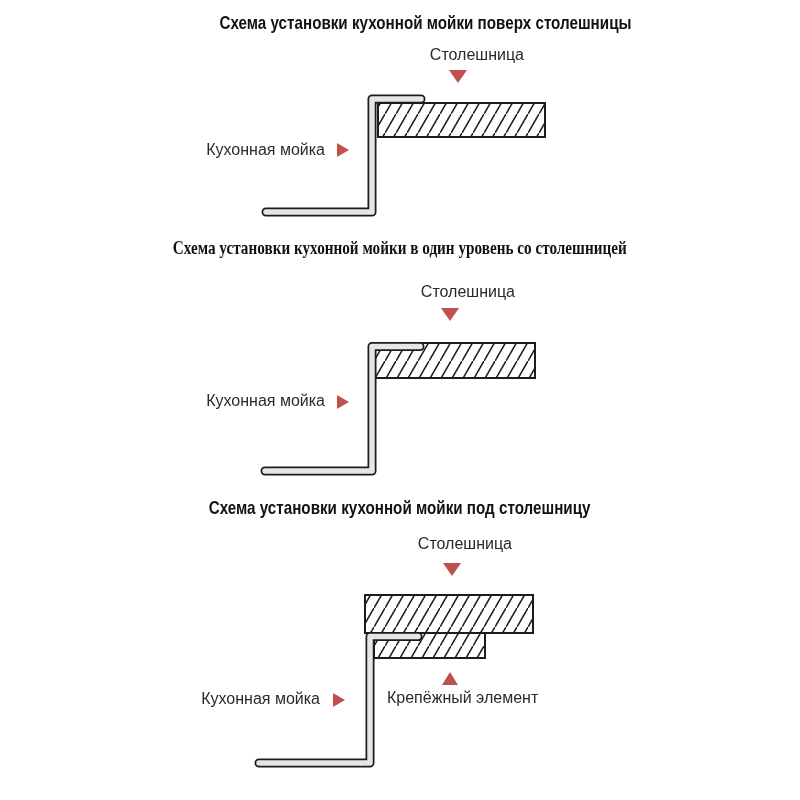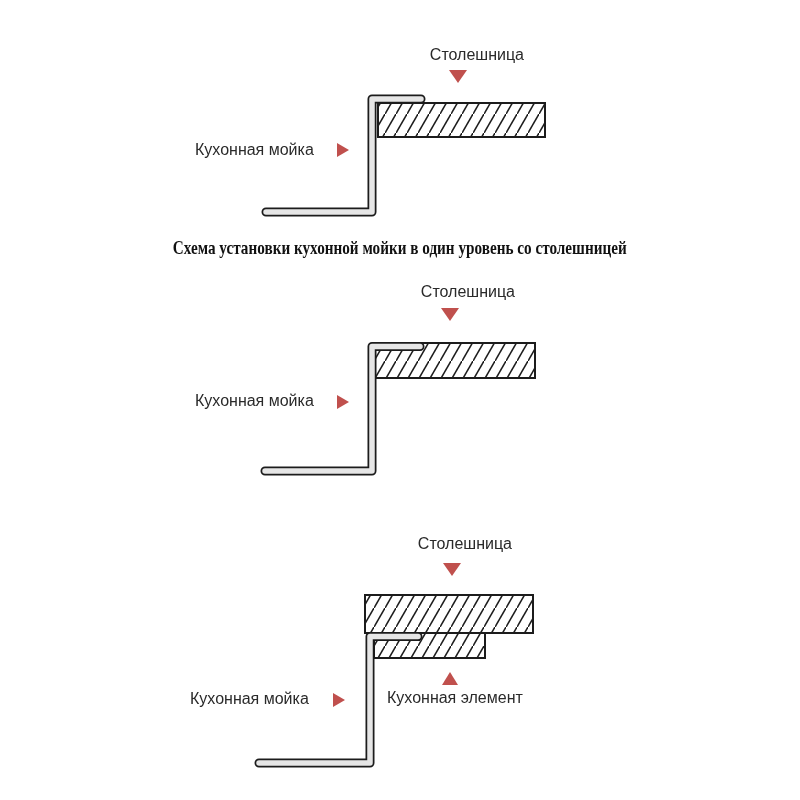--- a/index.html
+++ b/index.html
@@ -28,21 +28,21 @@
   #title-3 { top: 497px; }
 
   .lbl {
     position: absolute;
     font-size: 16px;
     line-height: 16px;
     color: var(--label-text, #2a2a2a);
     white-space: nowrap;
   }
   .lbl.center { text-align: right; }
-  .lbl.right  { }
+  .lbl.right  { text-align: right; }
 
   .tri-down {
     position: absolute; width: 0; height: 0;
     border-left: 9px solid transparent;
     border-right: 9px solid transparent;
     border-top: 13px solid var(--red, #c0504d);
   }
   .tri-right {
     position: absolute; width: 0; height: 0;
     border-top: 7px solid transparent;
@@ -93,33 +93,39 @@
     </g>
 
     <g>
       <rect class="ct-rect" x="365" y="595" width="168" height="38" fill="url(#hatch)"></rect>
       <path class="fastener" d="M 374,640 H 419 V 633 H 485 V 658 H 374 Z" fill="url(#hatch)"></path>
       <path class="tube-outer" d="M 418,636.5 H 370 V 763 H 259"></path>
       <path class="tube-inner" d="M 418,636.5 H 370 V 763 H 259"></path>
     </g>
   </svg>
 
+  <div class="title" id="title-1">
+    <span>Схема установки кухонной мойки поверх столешницы</span>
+  </div>
   <div class="lbl center" style="left:404px; top:47px; width:120px;">Столешница</div>
   <div class="tri-down" style="left:449px; top:70px;"></div>
   <div class="lbl right" style="left:195px; top:142px; width:130px;">Кухонная мойка</div>
   <div class="tri-right" style="left:337px; top:143px;"></div>
 
   <div class="title" id="title-2">
     <span>Схема установки кухонной мойки в один уровень со столешницей</span>
   </div>
   <div class="lbl center" style="left:395px; top:284px; width:120px;">Столешница</div>
   <div class="tri-down" style="left:441px; top:308px;"></div>
   <div class="lbl right" style="left:195px; top:393px; width:130px;">Кухонная мойка</div>
   <div class="tri-right" style="left:337px; top:395px;"></div>
 
+  <div class="title" id="title-3">
+    <span>Схема установки кухонной мойки под столешницу</span>
+  </div>
   <div class="lbl center" style="left:392px; top:536px; width:120px;">Столешница</div>
   <div class="tri-down" style="left:443px; top:563px;"></div>
   <div class="lbl right" style="left:190px; top:691px; width:130px;">Кухонная мойка</div>
   <div class="tri-right" style="left:333px; top:693px;"></div>
   <div class="tri-up" style="left:442px; top:672px;"></div>
-  <div class="lbl" style="left:387px; top:690px;">Кухонная элемент</div>
+  <div class="lbl" style="left:387px; top:690px;">Крепёжный элемент</div>
 
 </div>
 
 </body></html>

